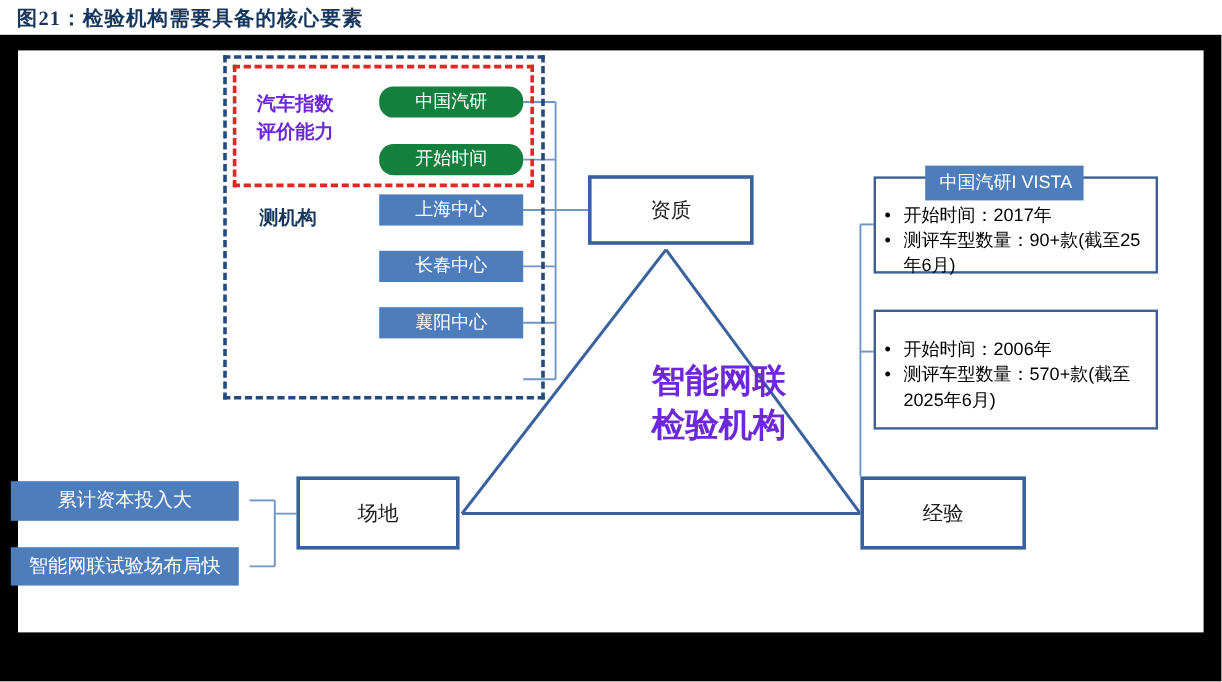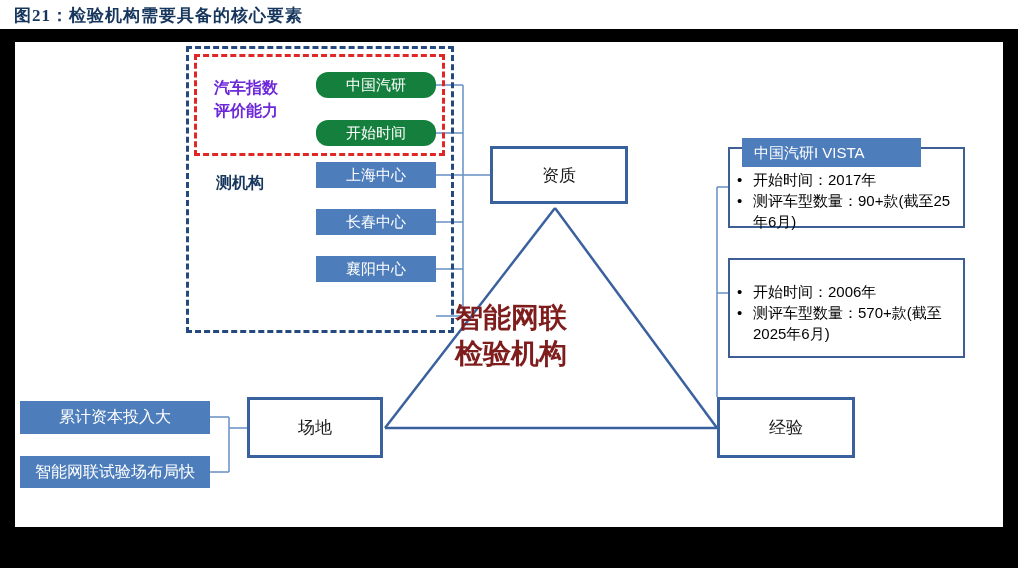--- a/index.html
+++ b/index.html
@@ -26,28 +26,28 @@
 
   .node { position:absolute; left:316px; width:120px; height:26px; line-height:26px;
           text-align:center; color:#ffffff; font-size:15px; }
   .node.red  { background:#15803d;border-radius:12px; }
   .node.blue { background:#4d7dbb; }
 
   .vertex-box { position:absolute; background:#ffffff; border:3px solid #39619e;
                 display:flex; align-items:center; justify-content:center;
                 font-size:17px; color:#1a1a1a; }
 
-  .tri-center { position:absolute; left:455px; top:300px; width:200px; text-align:left;
-                font-size:28px; font-weight:bold; color:#7f1d1d; line-height:36px; }
+  .tri-center { position:absolute; left:455px; top:300px; width:200px; text-align:right;
+                font-size:28px; font-weight:bold; color:#6d28d9; line-height:36px; }
 
-  .site-node { position:absolute; left:20px; width:190px; background:#4d7dbb; color:#ffffff;
+  .site-node { position:absolute; left:9px; width:190px; background:#4d7dbb; color:#ffffff;
                font-size:16px; text-align:center; display:flex; align-items:center; justify-content:center; }
 
   .card-outer { position:absolute; left:728px; width:237px; background:#ffffff; border:2px solid #3e5f94; }
-  .card-header { position:absolute; left:742px; width:179px; height:29px; background:#4d7dbb;
+  .card-header { position:absolute; left:771px; width:132px; height:29px; background:#4d7dbb;
                  color:#ffffff; font-size:15px; line-height:29px; padding-left:12px; }
   .card-bullets { position:absolute; left:737px; width:226px; font-size:15px; line-height:21px; color:#000000; }
   .bullet-row { display:flex; }
   .bullet-marker { width:16px; flex:none; }
   .bullet-text { flex:1; }
 </style>
 </head>
 <body>
 
 <div class="page">

